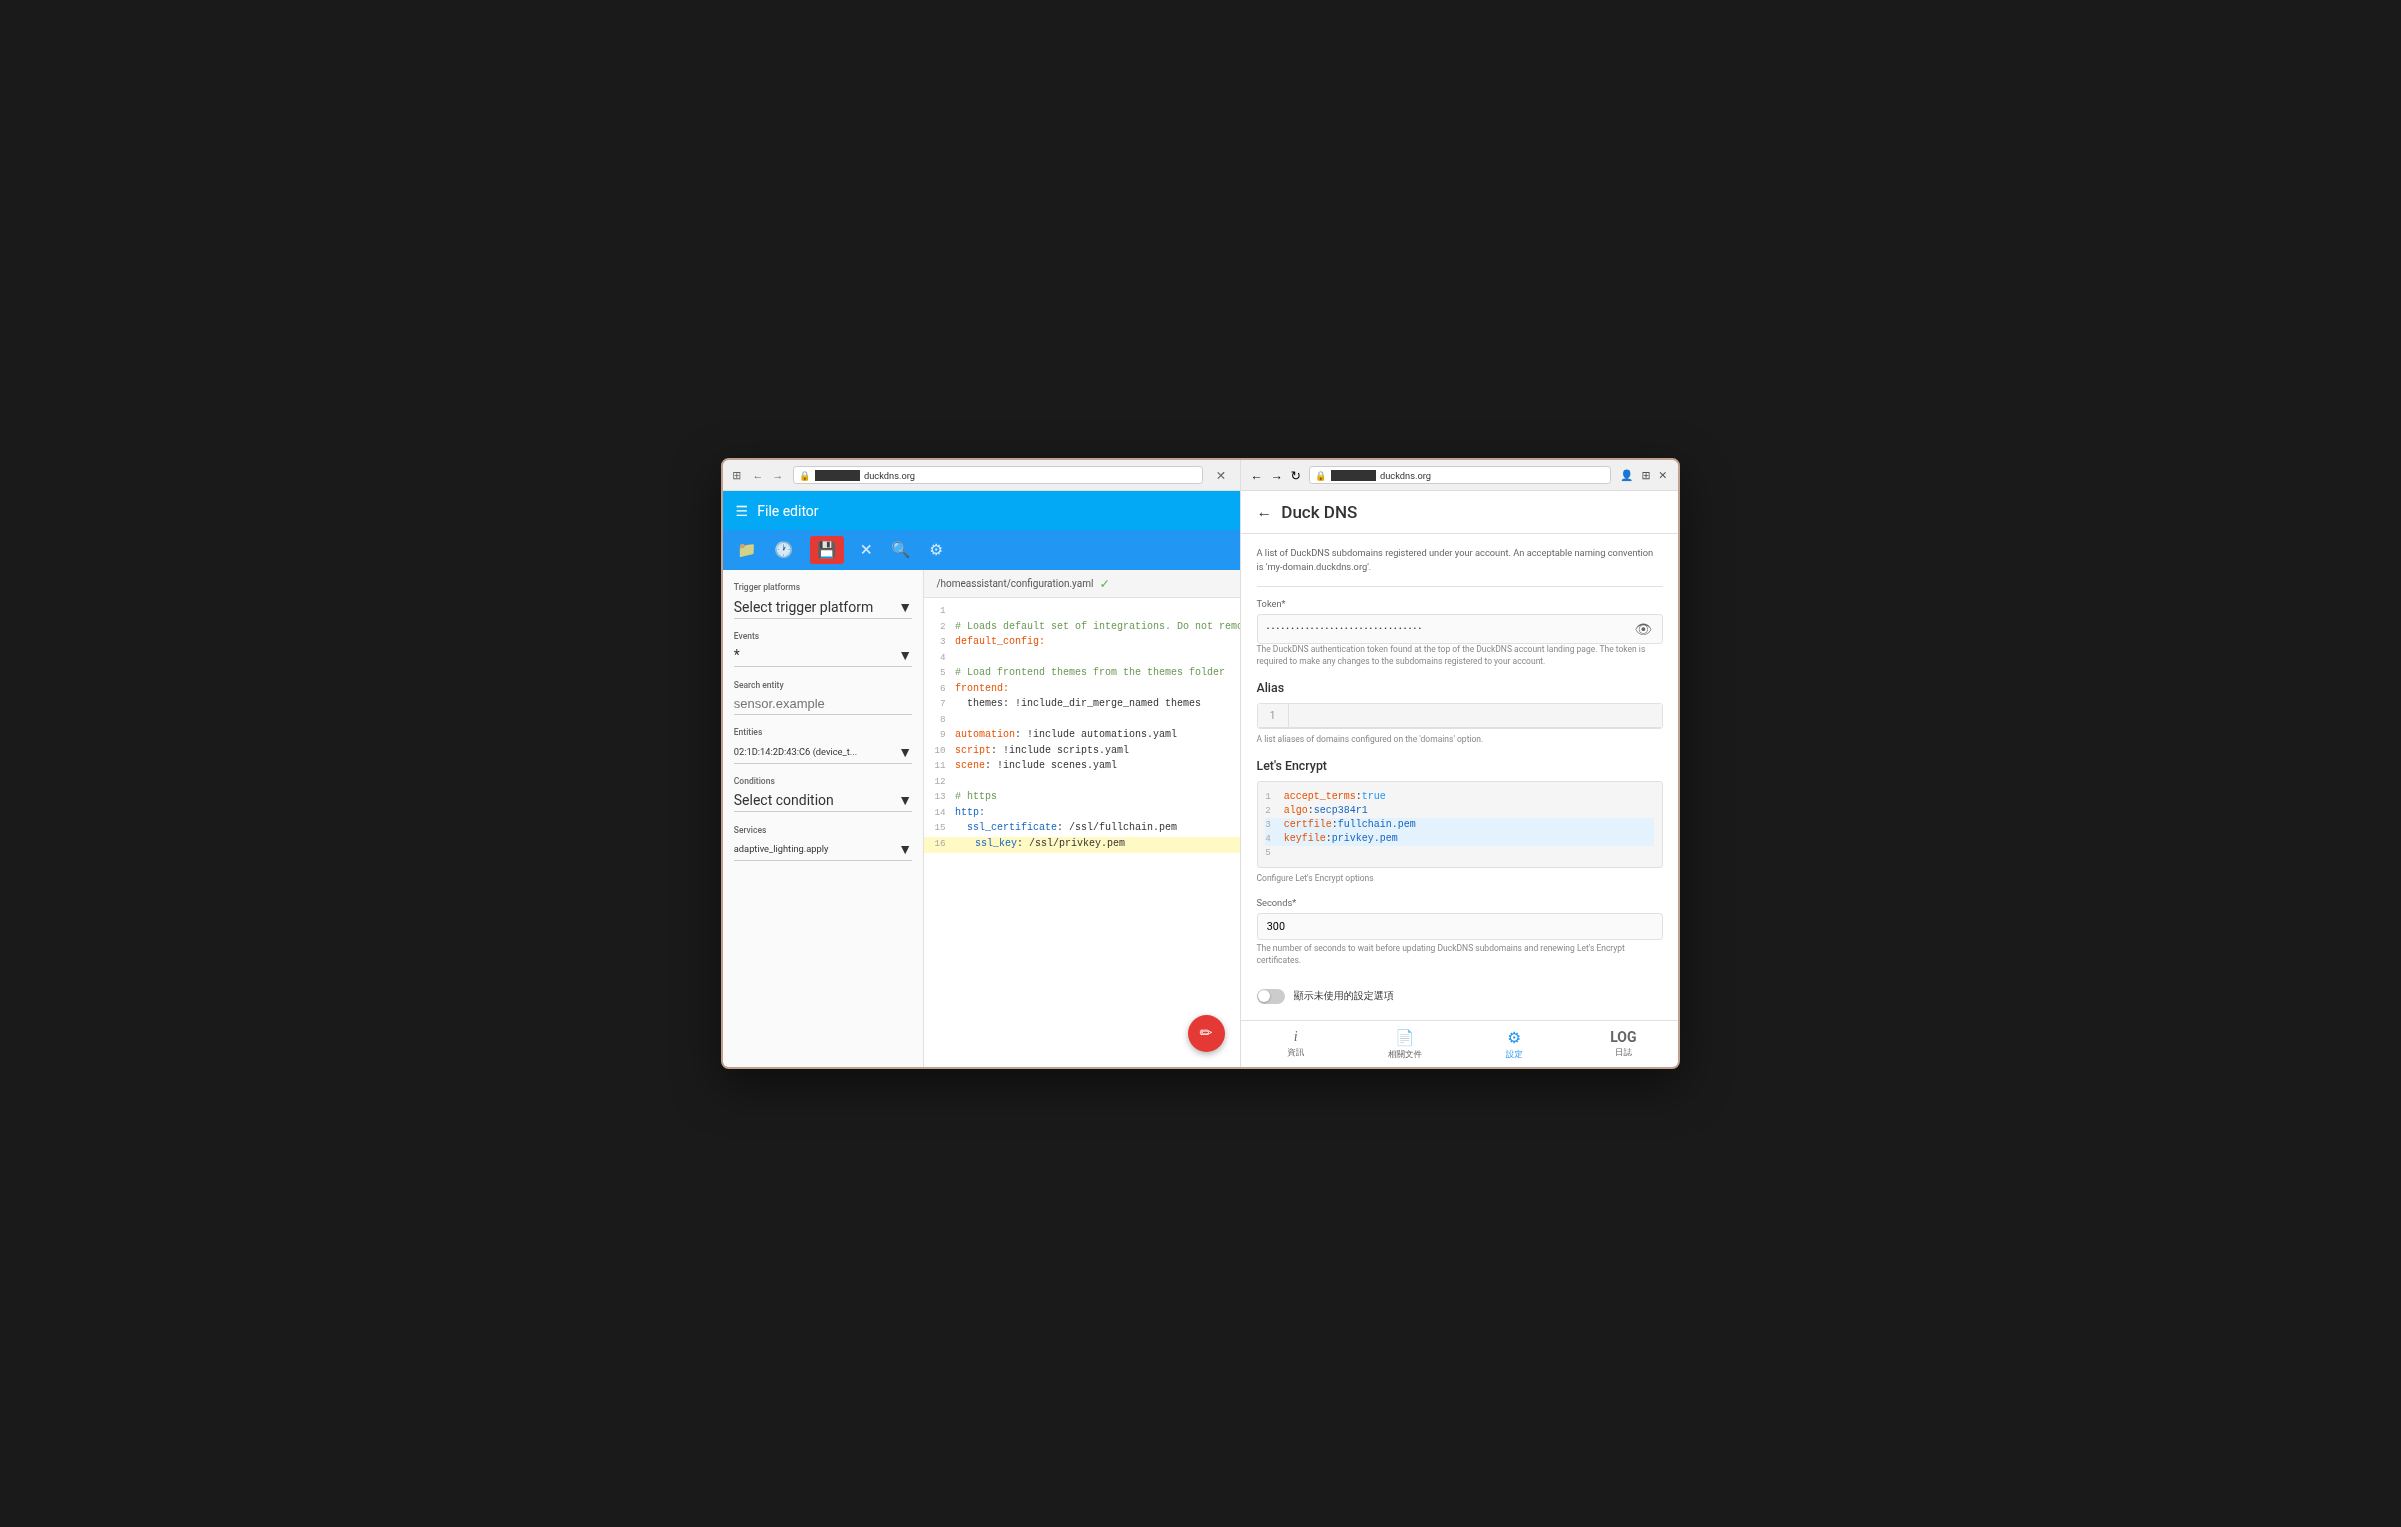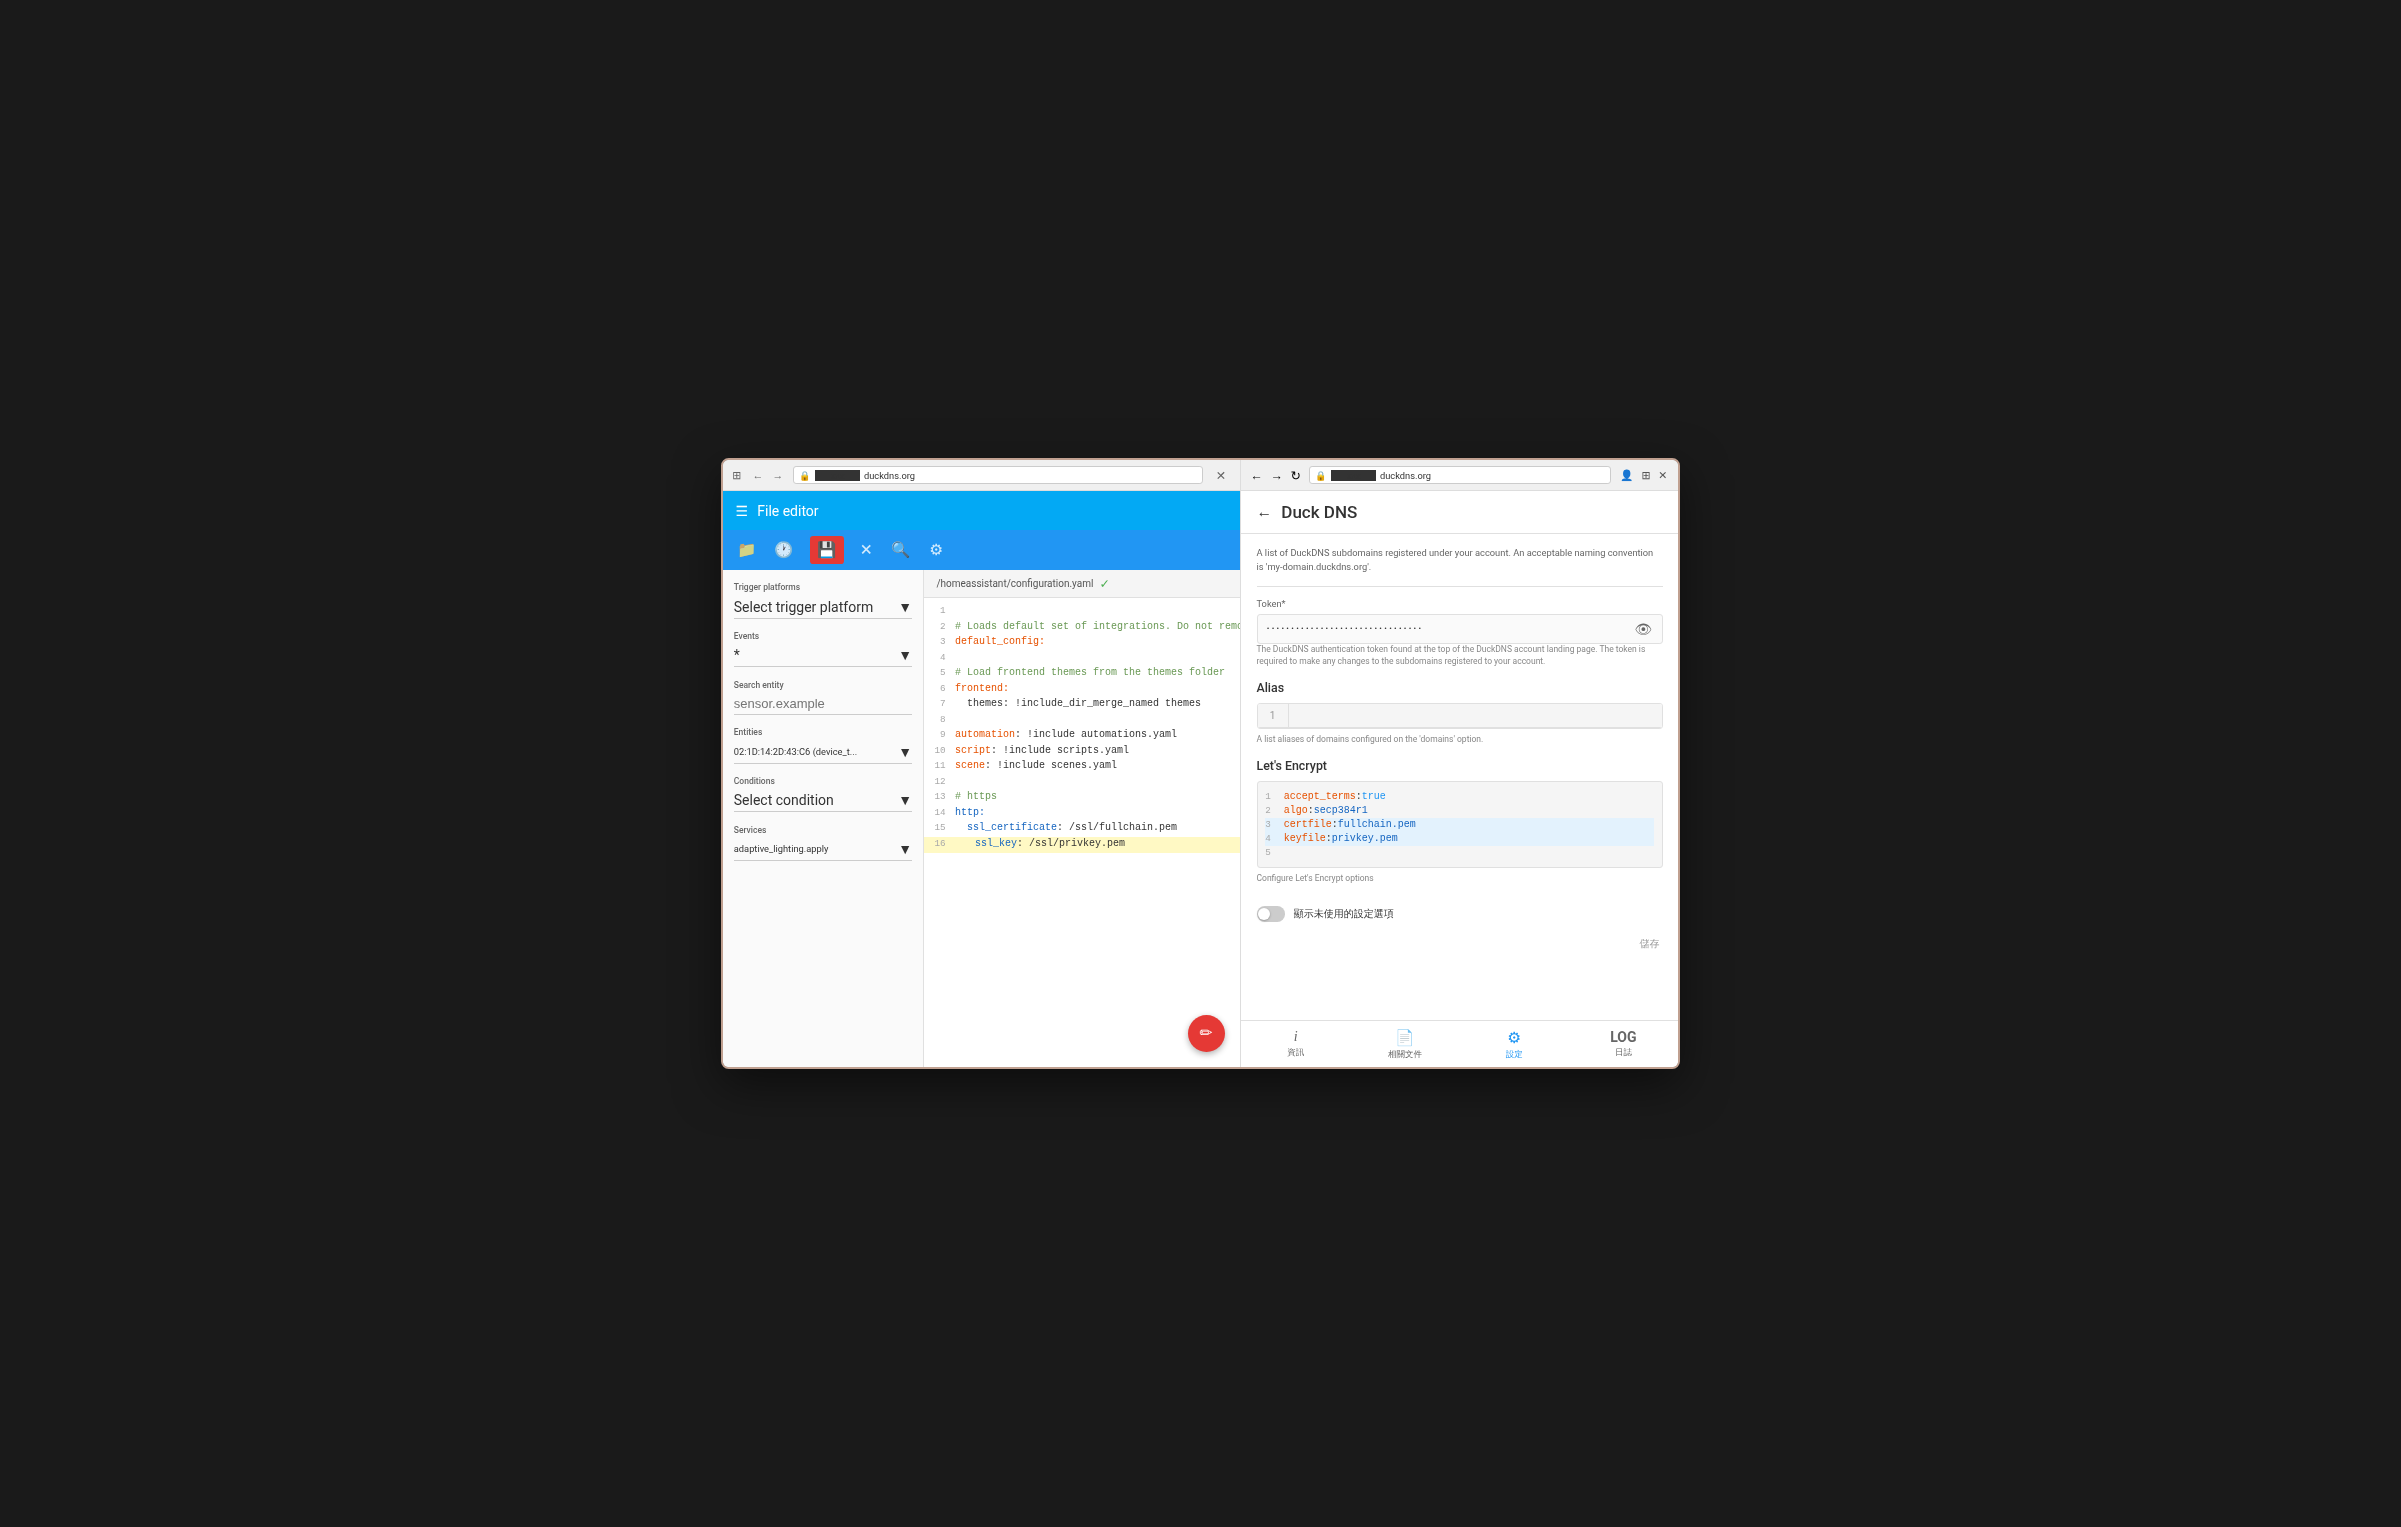--- a/index.html
+++ b/index.html
@@ -680,20 +680,25 @@
             <span class="cb-val">privkey.pem</span>
           </div>
           <div class="code-block-line">
             <span class="cb-num">5</span>
             <span></span>
           </div>
         </div>
         <div class="field-hint">Configure Let's Encrypt options</div>
       </div>
 
+      <div class="field-group">
+        <div class="field-label">Seconds*</div>
+        <div class="seconds-box">300</div>
+        <div class="field-hint">The number of seconds to wait before updating DuckDNS subdomains and renewing Let's Encrypt certificates.</div>
+      </div>
 
       <div class="toggle-row">
         <div class="toggle-switch">
           <div class="toggle-knob"></div>
         </div>
         <span class="toggle-label">顯示未使用的設定選項</span>
       </div>
 
       <div class="save-btn-right">儲存</div>
     </div>

